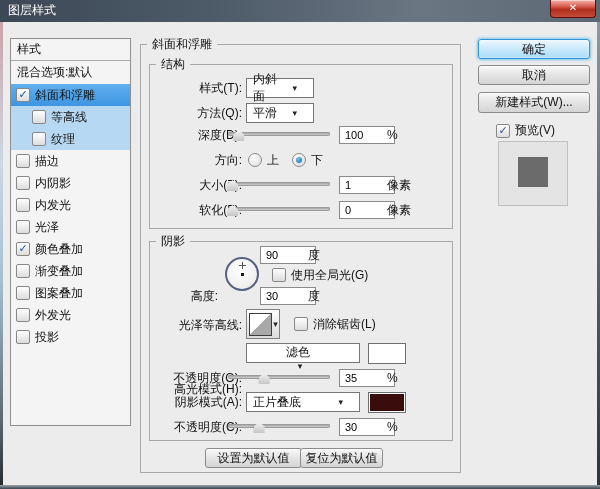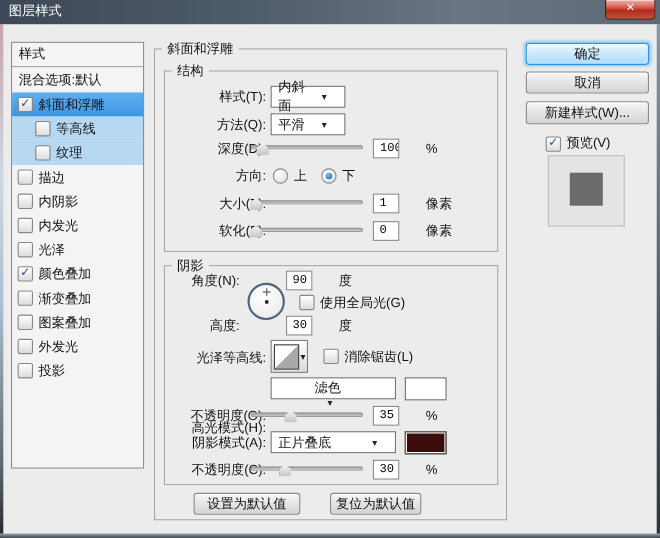--- a/index.html
+++ b/index.html
@@ -35,23 +35,23 @@
     border:1px solid #878787;border-radius:2px;font-size:11px;line-height:11px;
     color:#1d4e9e;text-align:center;font-weight:bold;cursor:pointer;box-sizing:content-box;}
   
   .fs{position:absolute;border:1px solid #a8a8a8;box-sizing:border-box;}
   .fs>.lg{position:absolute;top:-9px;left:6px;background:#ececec;padding:0 5px;line-height:16px;}
   .lbl{position:absolute;text-align:right;line-height:20px;height:20px;}
   .dd{position:absolute;height:20px;background:#fff;border:1px solid #767676;
     box-sizing:border-box;display:flex;align-items:center;padding:0 16px 0 6px;
     justify-content:space-between;cursor:pointer;}
   .dda{font-size:9px;color:#222;margin-left:4px;}
-  .num{position:absolute;width:24px;height:18px;background:#fff;border:1px solid #8a8a8a;
+  .num{position:absolute;width:56px;height:18px;background:#fff;border:1px solid #8a8a8a;
     box-sizing:border-box;font-size:11px;padding:0 0 0 5px;
-    font-family:Liberation Mono, monospace;}
+    font-family:Liberation Sans, sans-serif;}
   .unit{position:absolute;line-height:20px;}
   .slider{position:absolute;width:102px;height:16px;cursor:pointer;}
   .slider .track{position:absolute;left:0;right:0;top:5px;height:4px;border-radius:2px;
     background:linear-gradient(#8e8e8e,#e6e6e6);box-shadow:inset 0 0 0 1px #9b9b9b;}
   .slider .thumb{position:absolute;top:3px;width:11px;height:11px;margin-left:-5px;
     background:linear-gradient(#f4f4f4,#c6c6c6);
     clip-path:polygon(50% 0,100% 42%,100% 100%,0 100%,0 42%);
     filter:drop-shadow(0 0 1px #6f6f6f);}
   .radio{width:12px;height:12px;border-radius:50%;border:1px solid #8a8a8a;
     background:radial-gradient(circle at 35% 30%,#fff,#d8d8d8);display:inline-block;
@@ -216,21 +216,20 @@
           <div class="track"></div>
           <div class="thumb" style="left: 4%;"></div>
         </div>
         <input class="num" style="left: 189px; top: 136px;" value="0">
         <span class="unit" style="left:237px;top:135px;">像素</span>
       </div>
 
       <div class="fs" style="left:8px;top:196px;width:304px;height:200px;">
         <span class="lg">阴影</span>
 
-        <span class="lbl" style="left:0;top:3px;width:68px;">角度(N):</span>
         <div class="dial" style="left:75px;top:15px;">
           <span class="cross"></span>
           <span class="dot"></span>
         </div>
         <input class="num" style="left: 110px; top: 4px;" value="90">
         <span class="unit" style="left:158px;top:3px;">度</span>
 
         <span class="cklabel" style="left:110px;top:26px;padding-left:12px;">
           <span class="cb"></span>
           <span>使用全局光(G)</span>
@@ -274,21 +273,21 @@
 
         <span class="lbl" style="left:0;top:175px;width:92px;">不透明度(C):</span>
         <div class="slider" style="left:78px;top:177px;">
           <div class="track"></div>
           <div class="thumb" style="left: 30%;"></div>
         </div>
         <input class="num" style="left: 189px; top: 176px;" value="30">
         <span class="unit" style="left:237px;top:175px;">%</span>
       </div>
 
-      <div class="btn" style="left:35px;top:403px;width:97px;">设置为默认值</div>
+      <div class="btn" style="left:64px;top:403px;width:97px;">设置为默认值</div>
       <div class="btn" style="left:159px;top:403px;width:83px;">复位为默认值</div>
     </div>
 
     <div class="btn ok" style="left:478px;top:17px;width:112px;">确定</div>
     <div class="btn" style="left:478px;top:43px;width:112px;">取消</div>
     <div class="btn" style="left:478px;top:70px;width:112px;height:21px;">新建样式(W)...</div>
     <span class="preview-check" style="left:496px;top:100px;">
       <span class="cb">✓</span>
       <span>预览(V)</span>
     </span>

